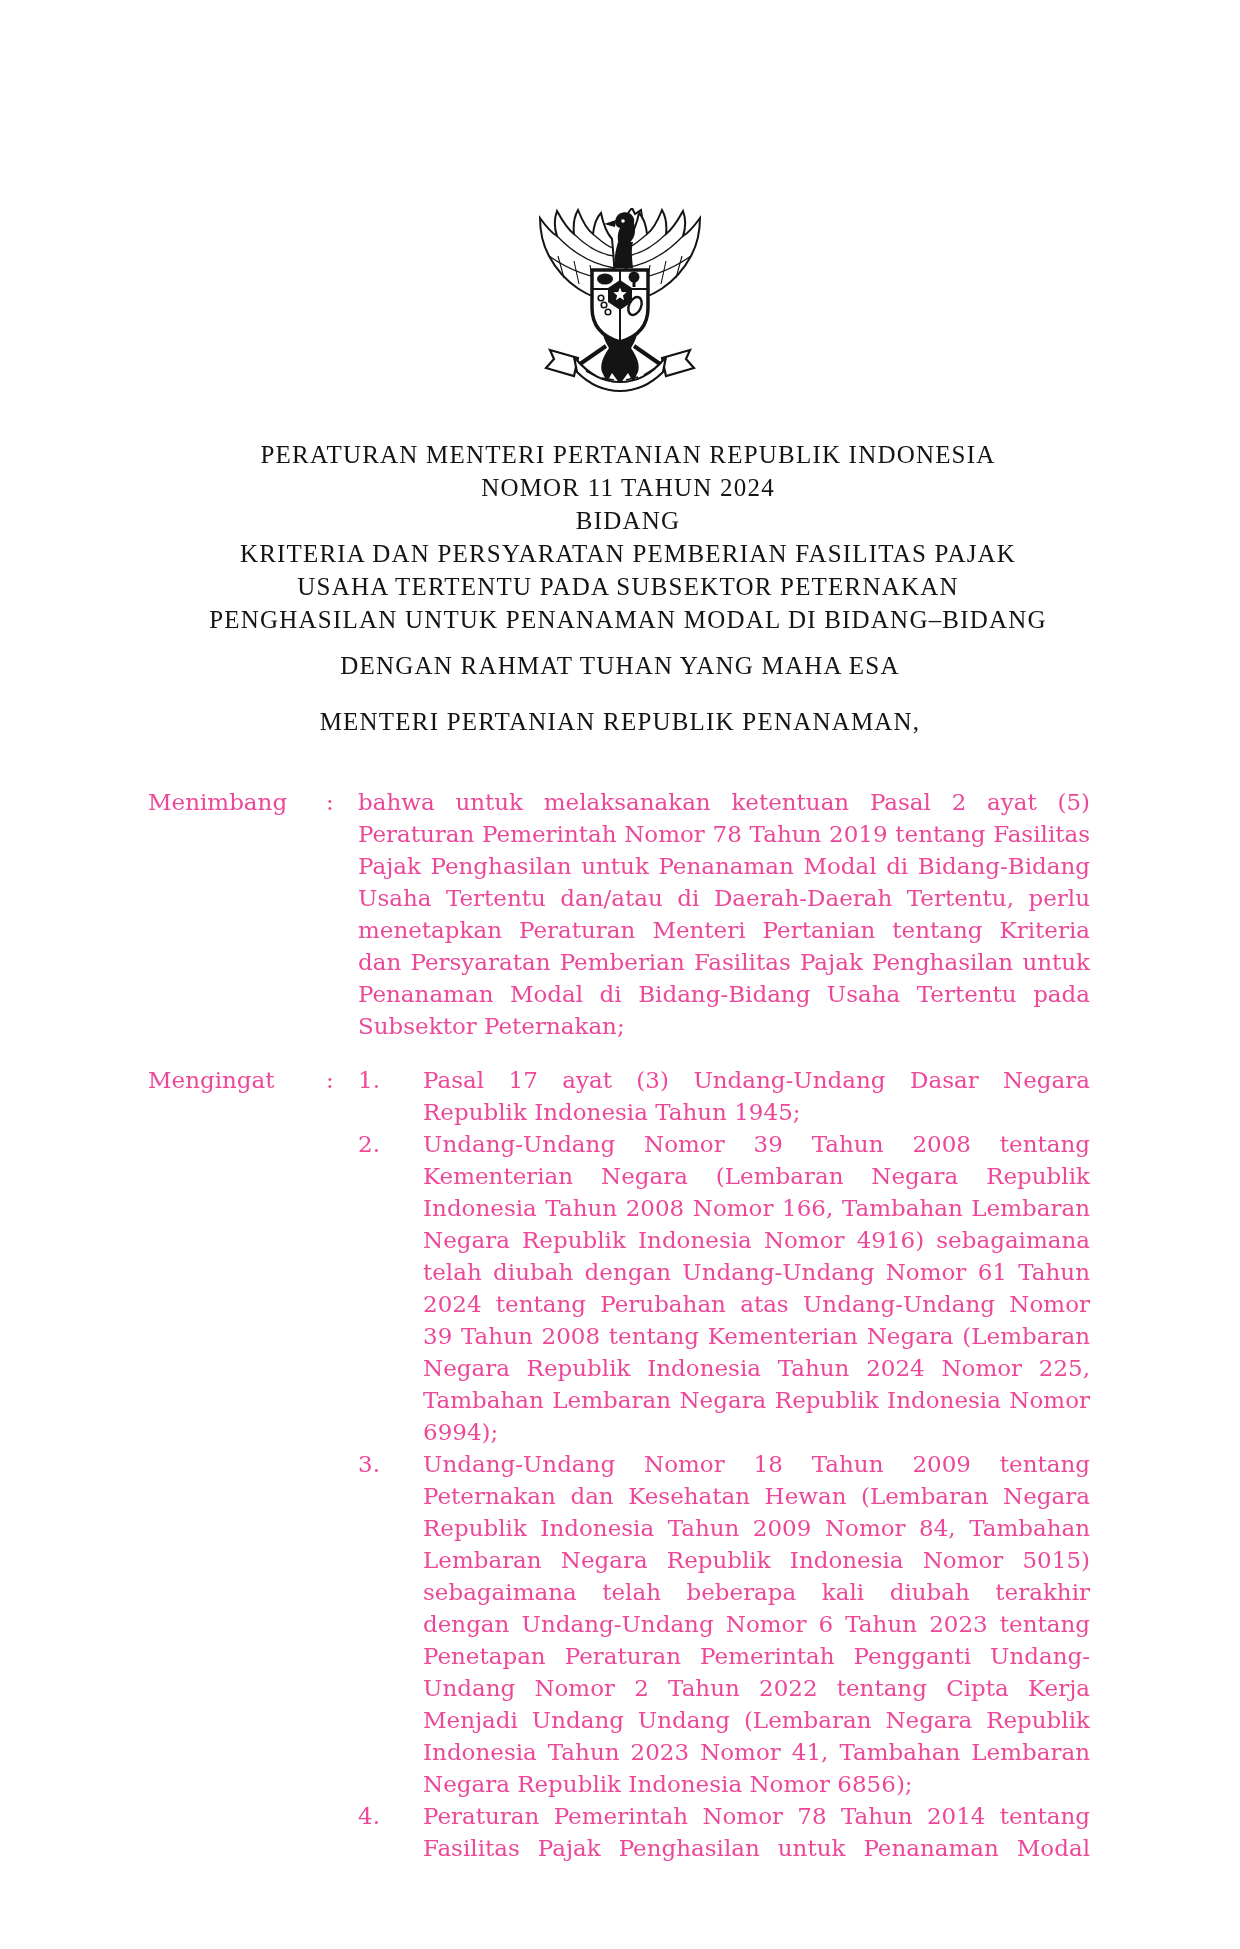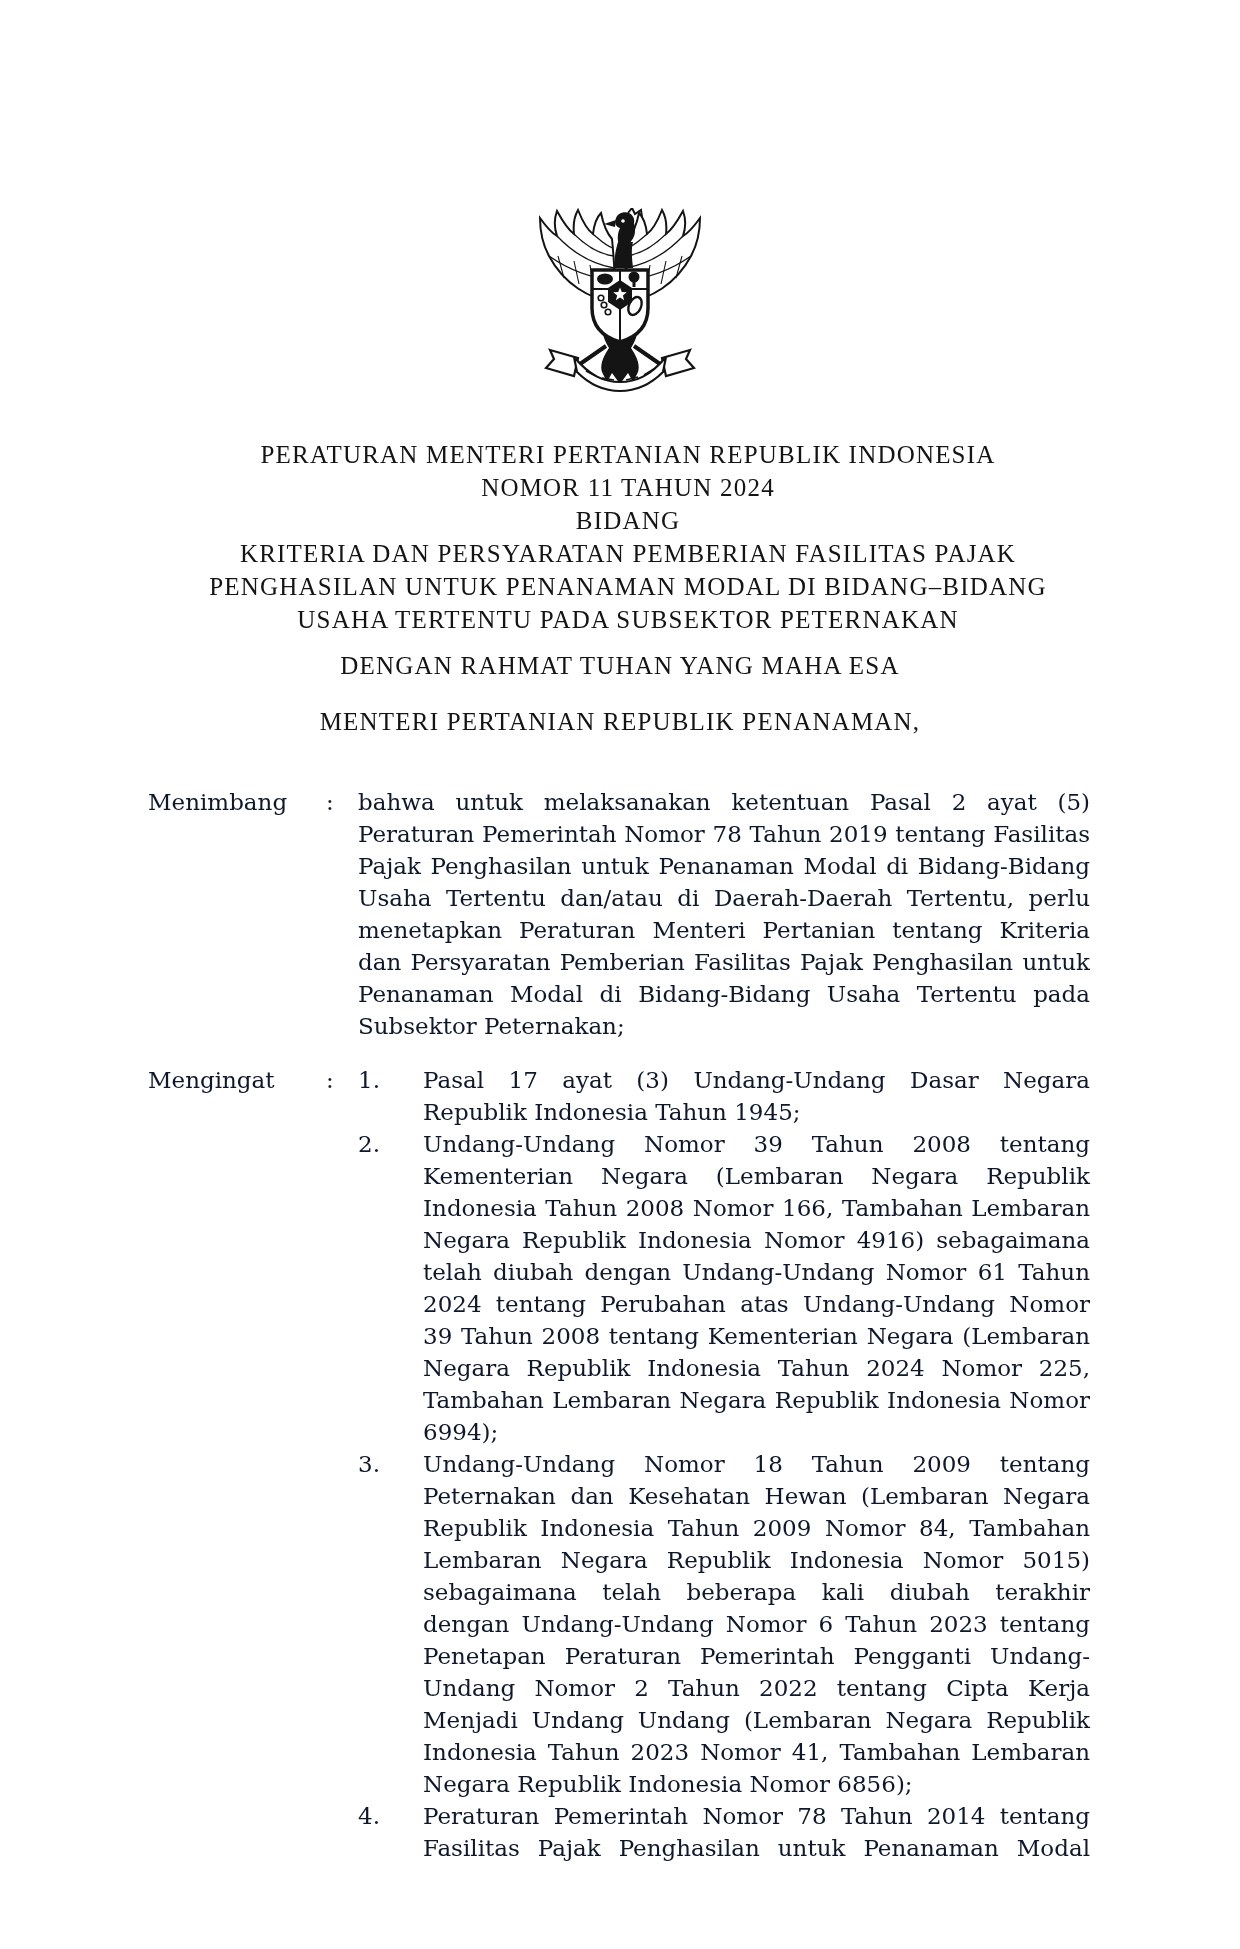--- a/index.html
+++ b/index.html
@@ -27,21 +27,21 @@
     font-weight: 400;
   }
   .title-block { margin-top: 44px; padding-left: 16px; }
   .invocation { margin-top: 13px; }
   .authority  { margin-top: 23px; }
   .body-block {
     margin: 48px 150px 0 148px;
     font-family: "DejaVu Serif", serif;
     font-size: 23px;
     line-height: 32px;
-    color: #0f172a;
+    color: #ec4899;
   }
   .crow {
     display: grid;
     grid-template-columns: 178px 32px 1fr;
     align-items: start;
   }
   .crow.mengingat { margin-top: 22px; }
   .jtext { text-align: justify; }
   .litem {
     display: grid;
@@ -95,22 +95,22 @@
     <ellipse cx="101" cy="98" rx="6" ry="9.5" fill="none" stroke="#141414" stroke-width="2.4" transform="rotate(24 101 98)"></ellipse>
     <path d="M86,72 L98,80 L98,94 L86,102 L74,94 L74,80 Z" fill="#141414"></path>
     <polygon points="86,79.5 87.8,84.1 92.7,84.3 88.9,87.4 90.1,92.2 86,89.5 81.9,92.2 83.2,87.4 79.3,84.3 84.2,84.1" fill="#ffffff"></polygon>
   </svg>
 
   <div class="doc-head title-block">
     <div>PERATURAN MENTERI PERTANIAN REPUBLIK INDONESIA</div>
     <div>NOMOR 11 TAHUN 2024</div>
     <div>BIDANG</div>
     <div>KRITERIA DAN PERSYARATAN PEMBERIAN FASILITAS PAJAK</div>
+    <div>USAHA TERTENTU PADA SUBSEKTOR PETERNAKAN</div>
     <div>PENGHASILAN UNTUK PENANAMAN MODAL DI BIDANG–BIDANG</div>
-    <div>USAHA TERTENTU PADA SUBSEKTOR PETERNAKAN</div>
   </div>
 
   <div class="doc-head invocation">DENGAN RAHMAT TUHAN YANG MAHA ESA</div>
   <div class="doc-head authority">MENTERI PERTANIAN REPUBLIK PENANAMAN,</div>
 
   <div class="body-block">
 
     <div class="crow">
       <div>Menimbang</div>
       <div>:</div>

